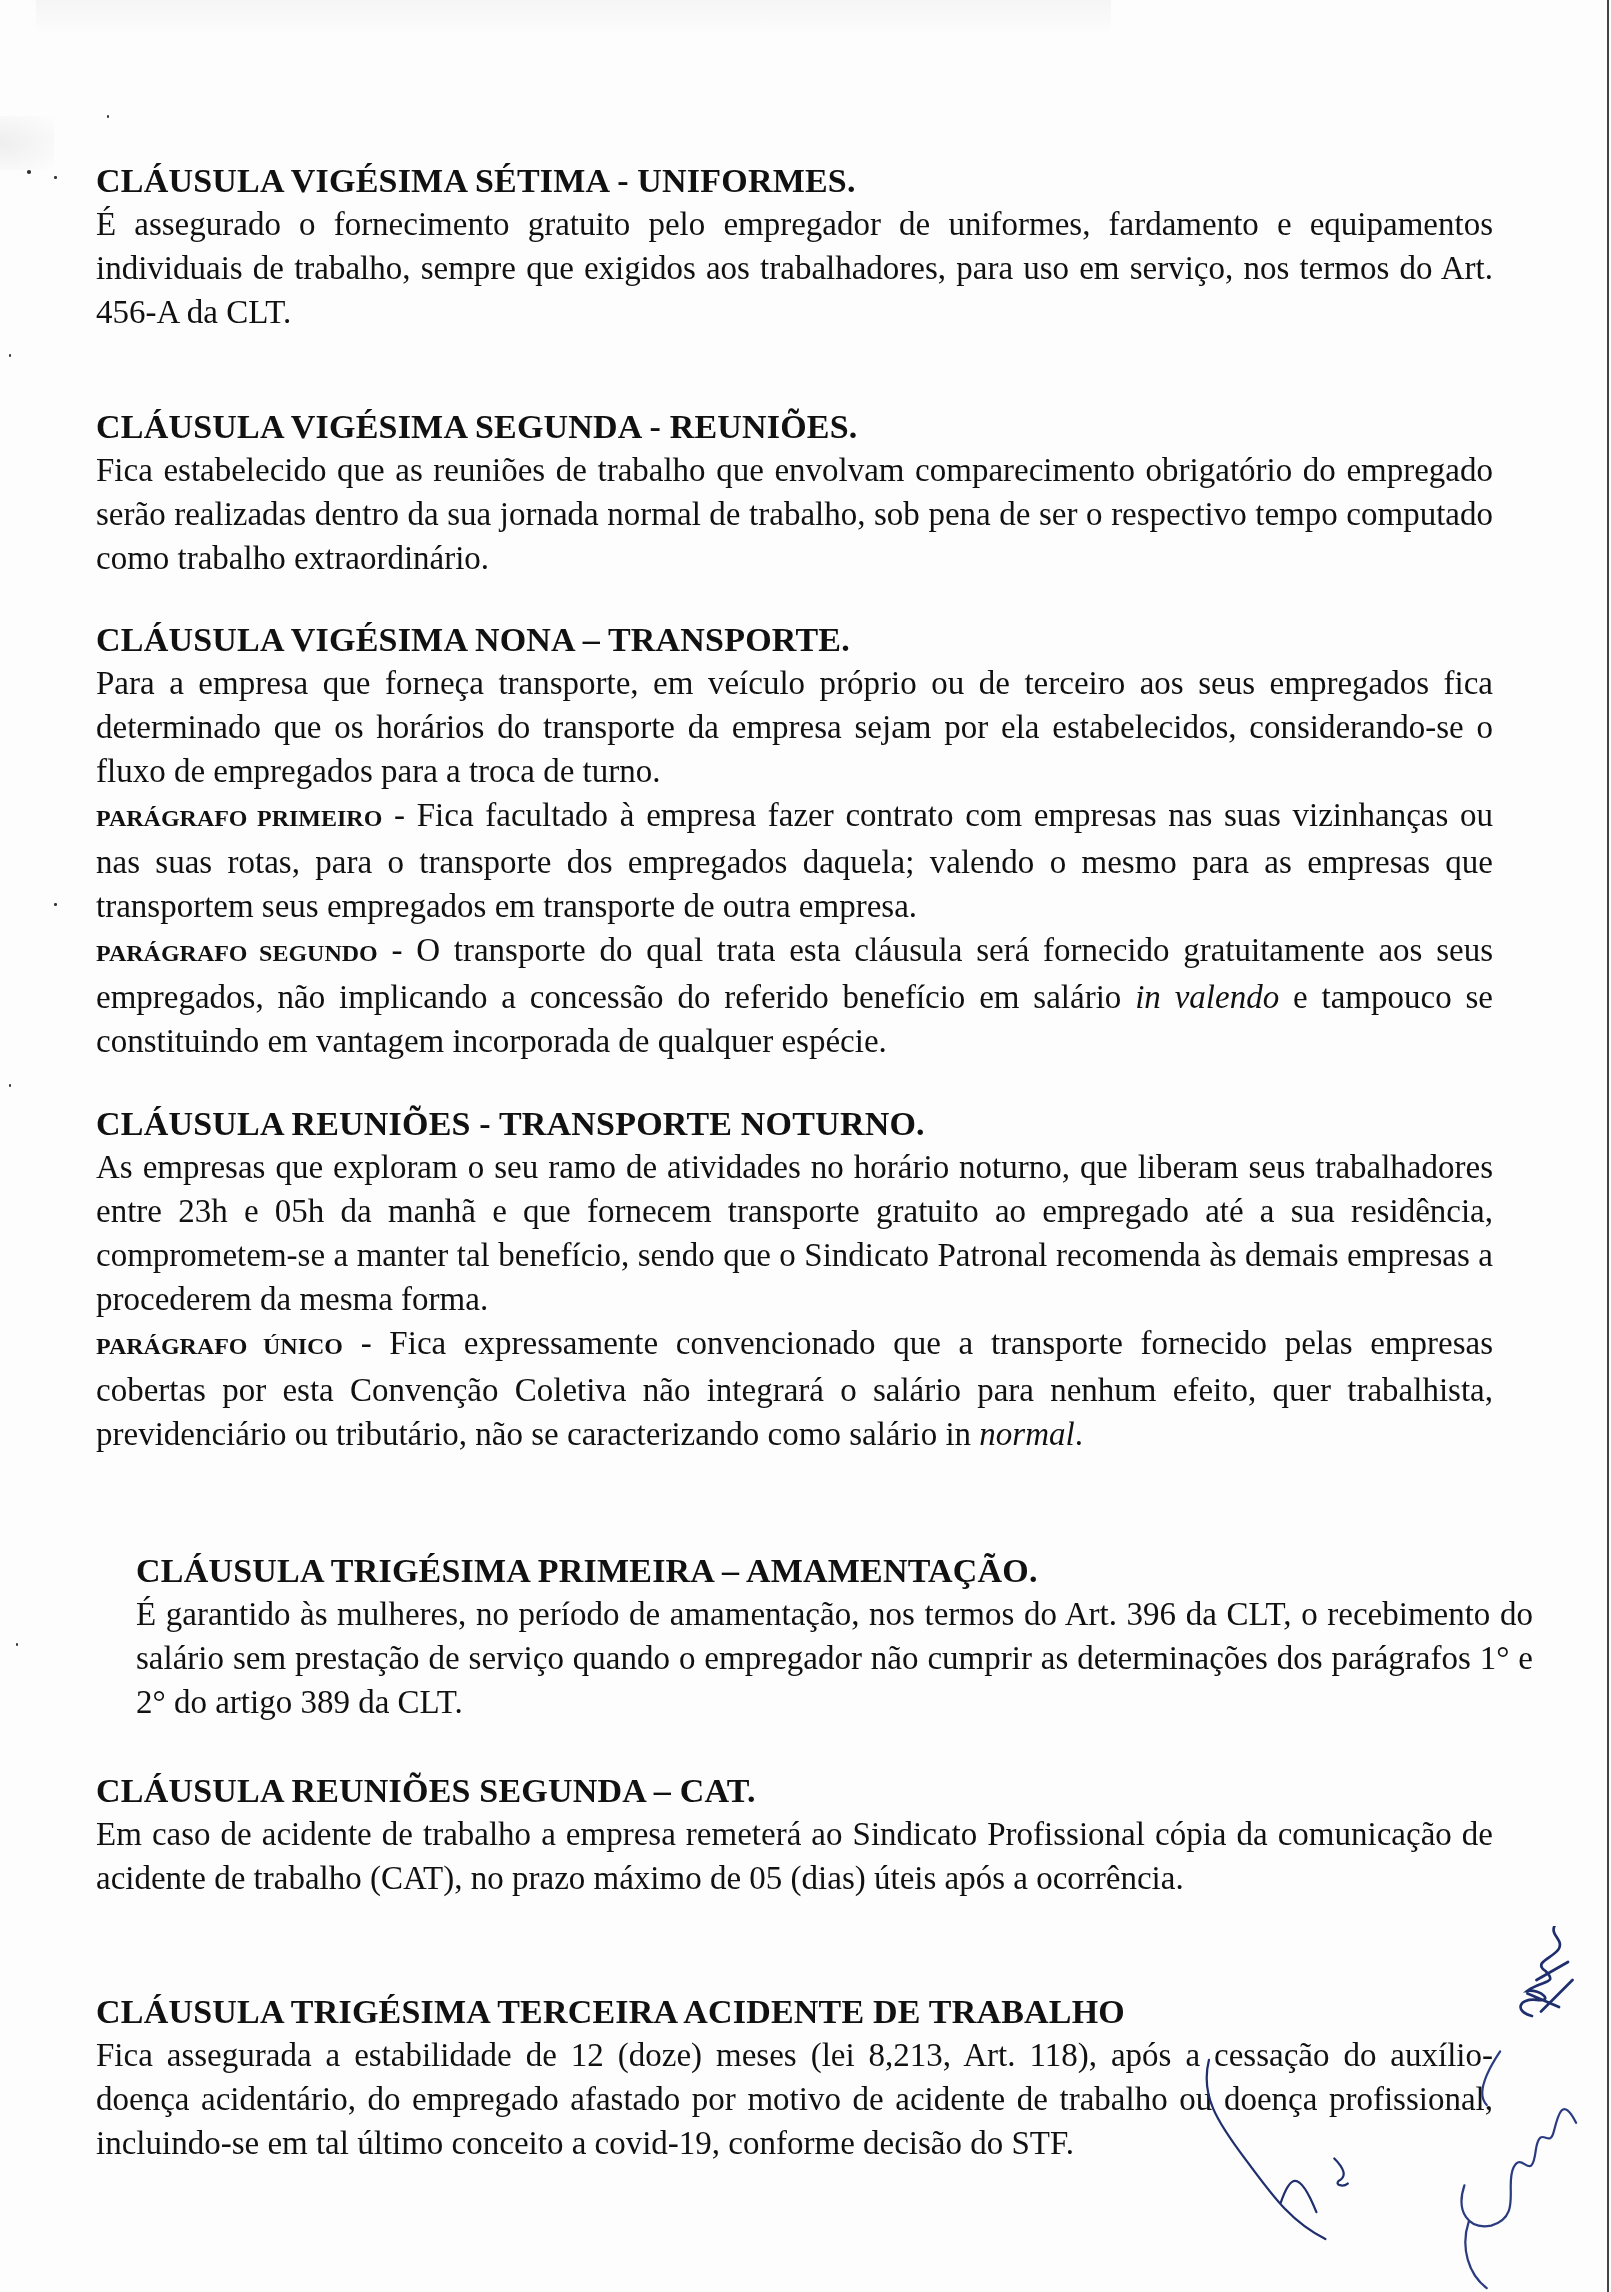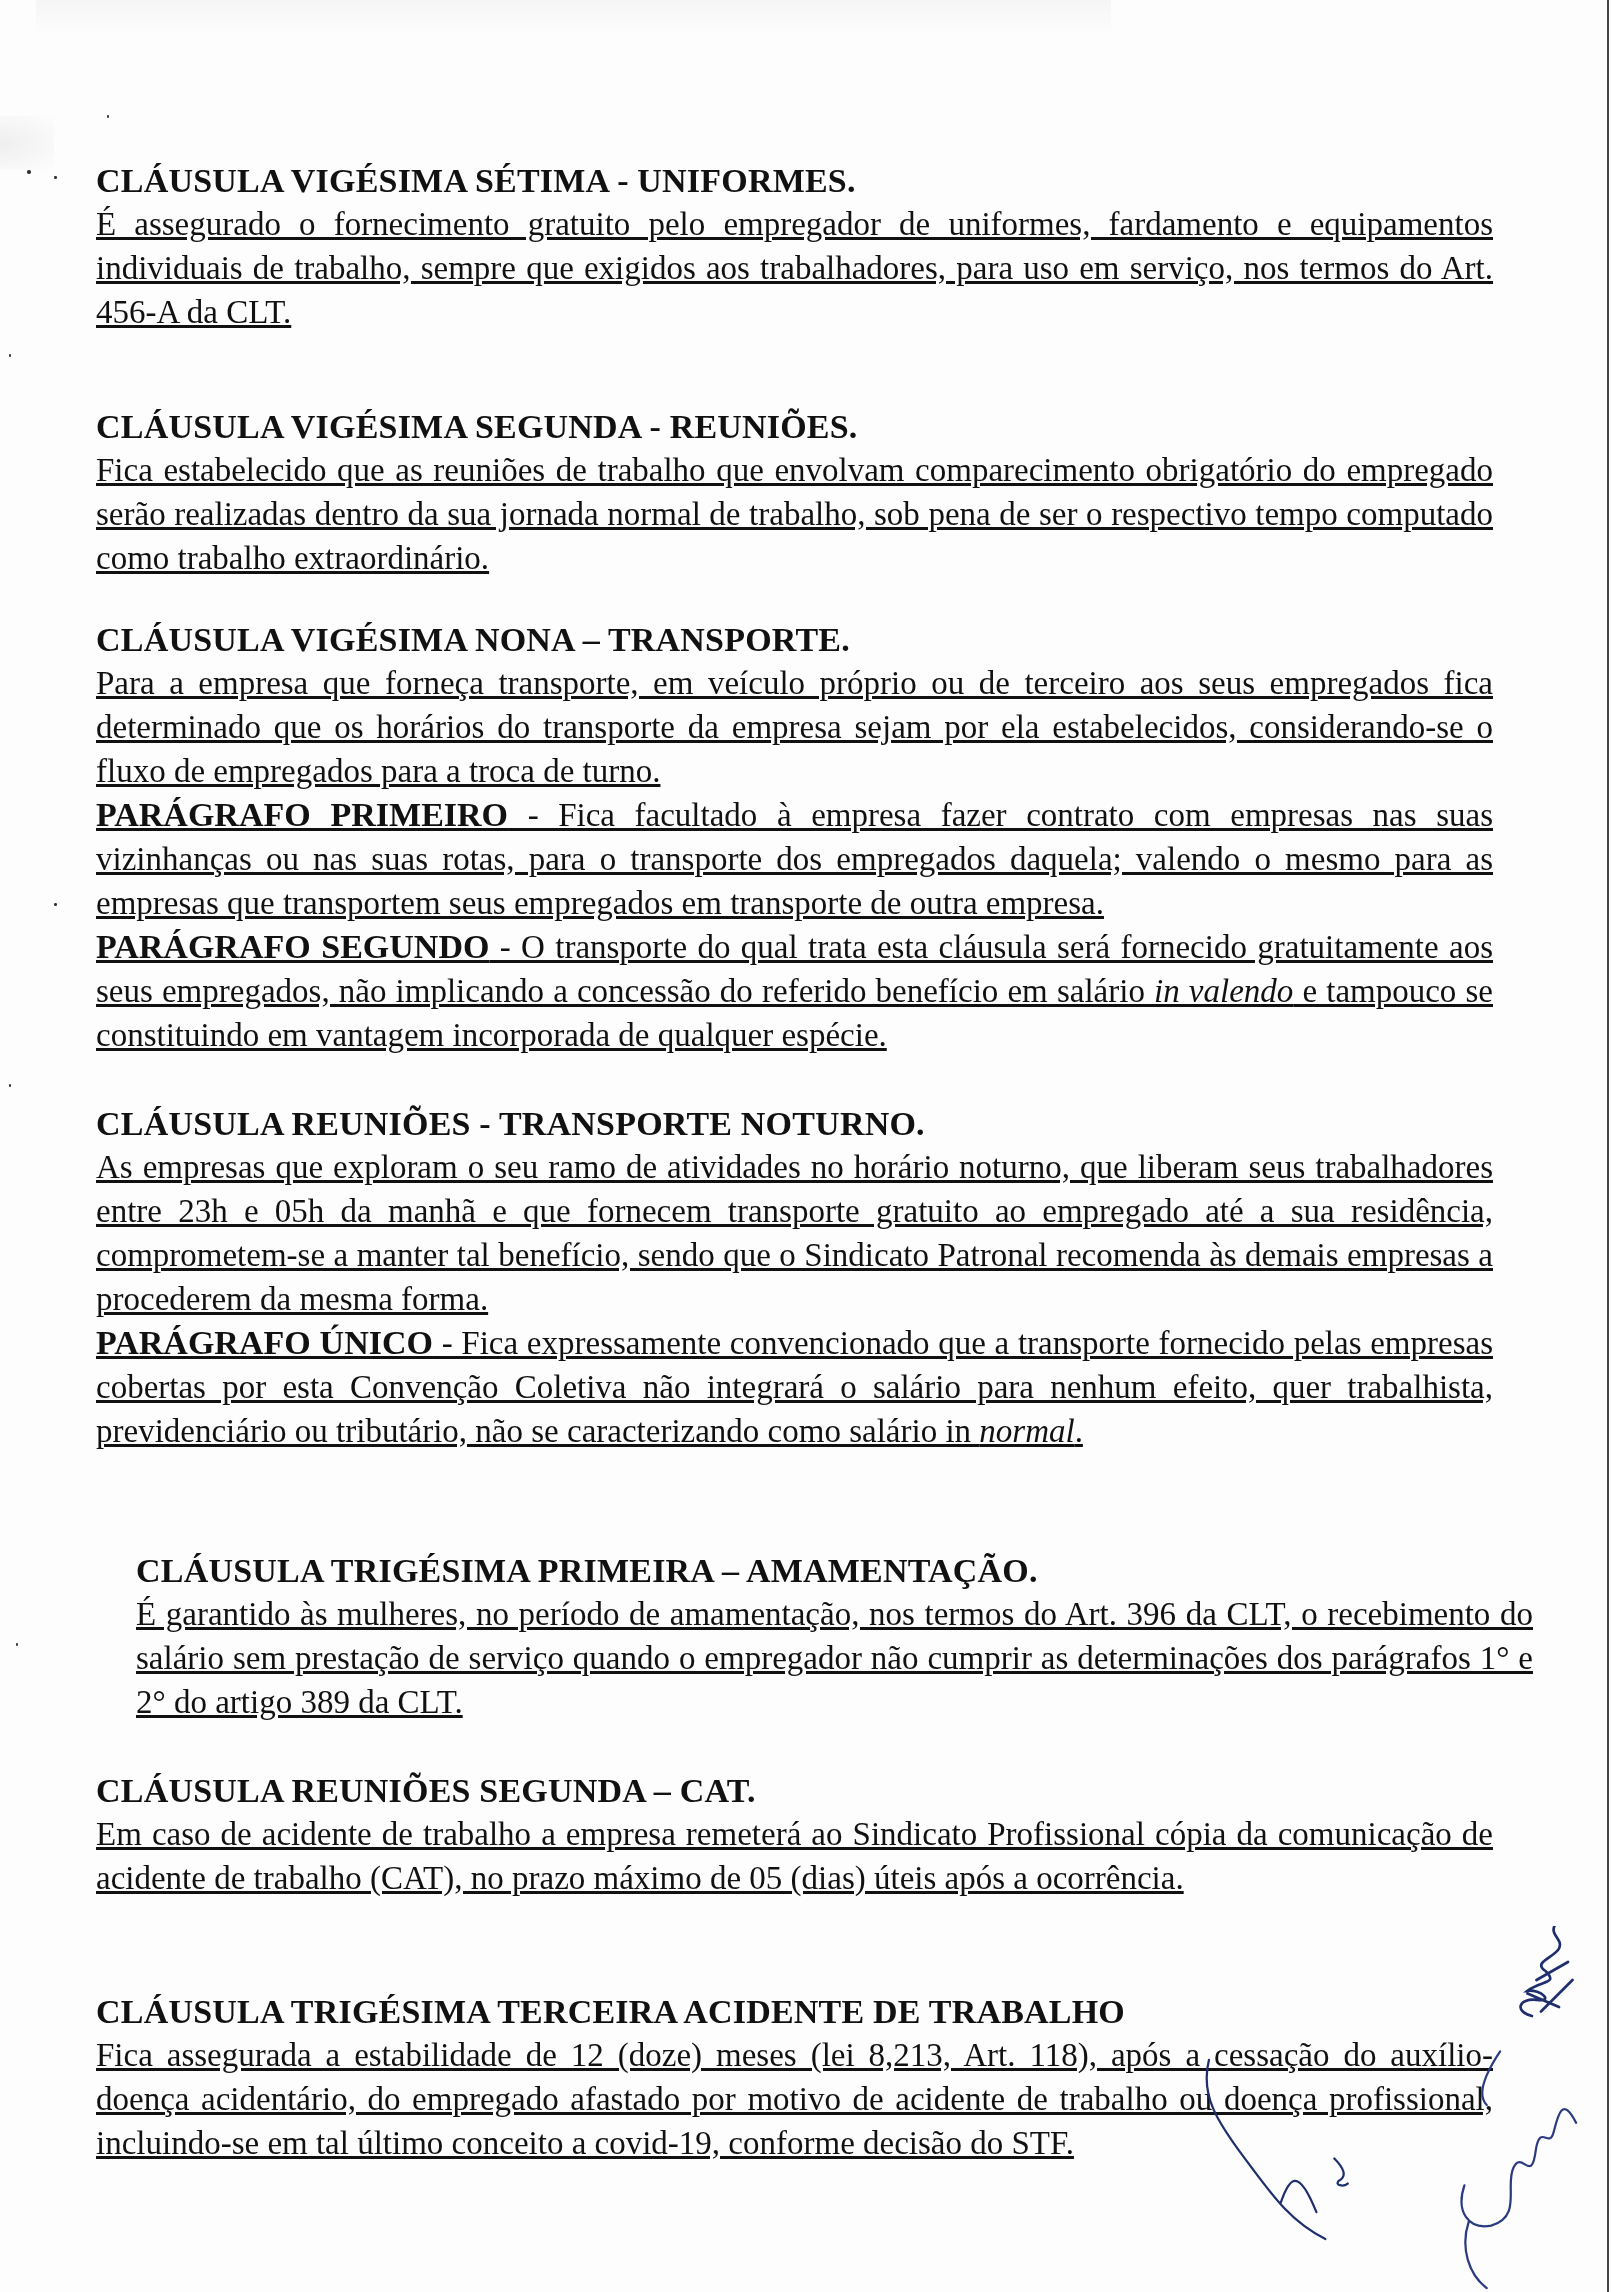--- a/index.html
+++ b/index.html
@@ -57,25 +57,24 @@
       line-height: 43px;
       letter-spacing: 0.2px;
       white-space: nowrap;
     }
     .clause p {
       margin: 0;
       font-size: 33px;
       line-height: 44px;
       text-align: justify;
       text-align-last: left;
-      text-decoration: underline;
     }
     .clause p .lead {
       font-weight: bold;
-      font-size: 34px;
+      font-size: 24px;
     }
     .clause p i { font-style: italic; }
     .sig {
       position: absolute;
       pointer-events: none;
     }
   </style>
 </head>
 <body>
 

